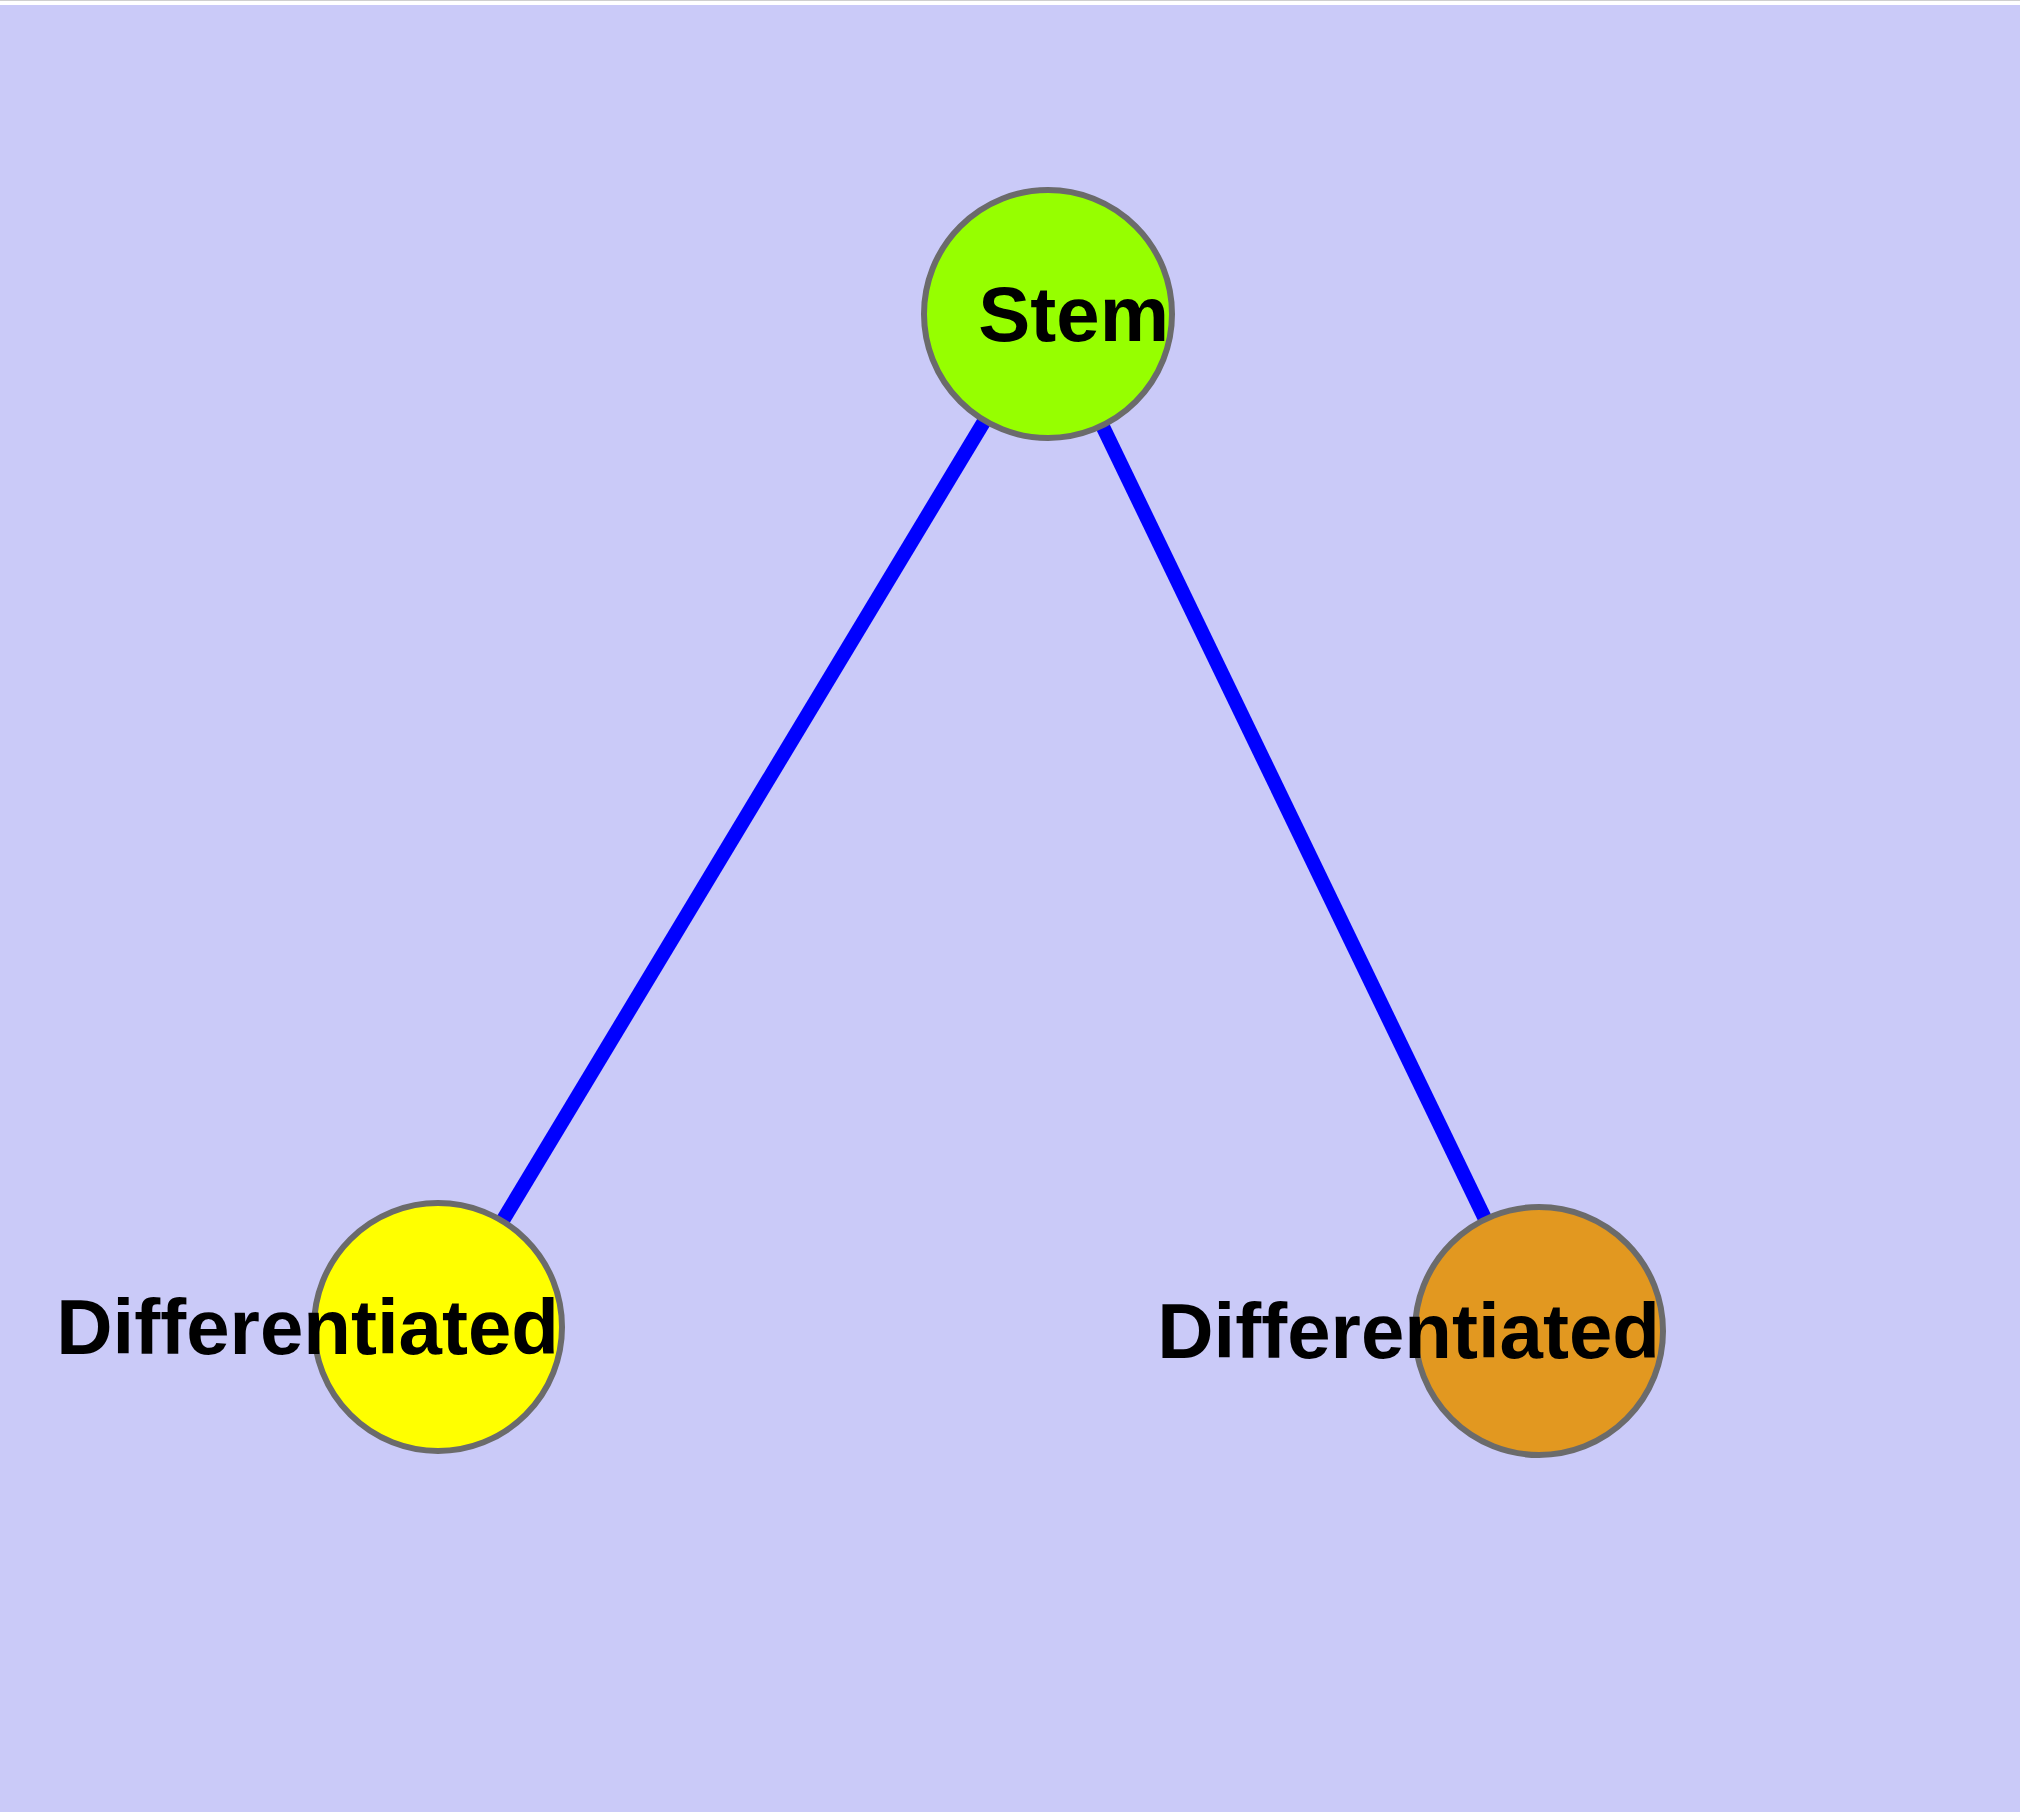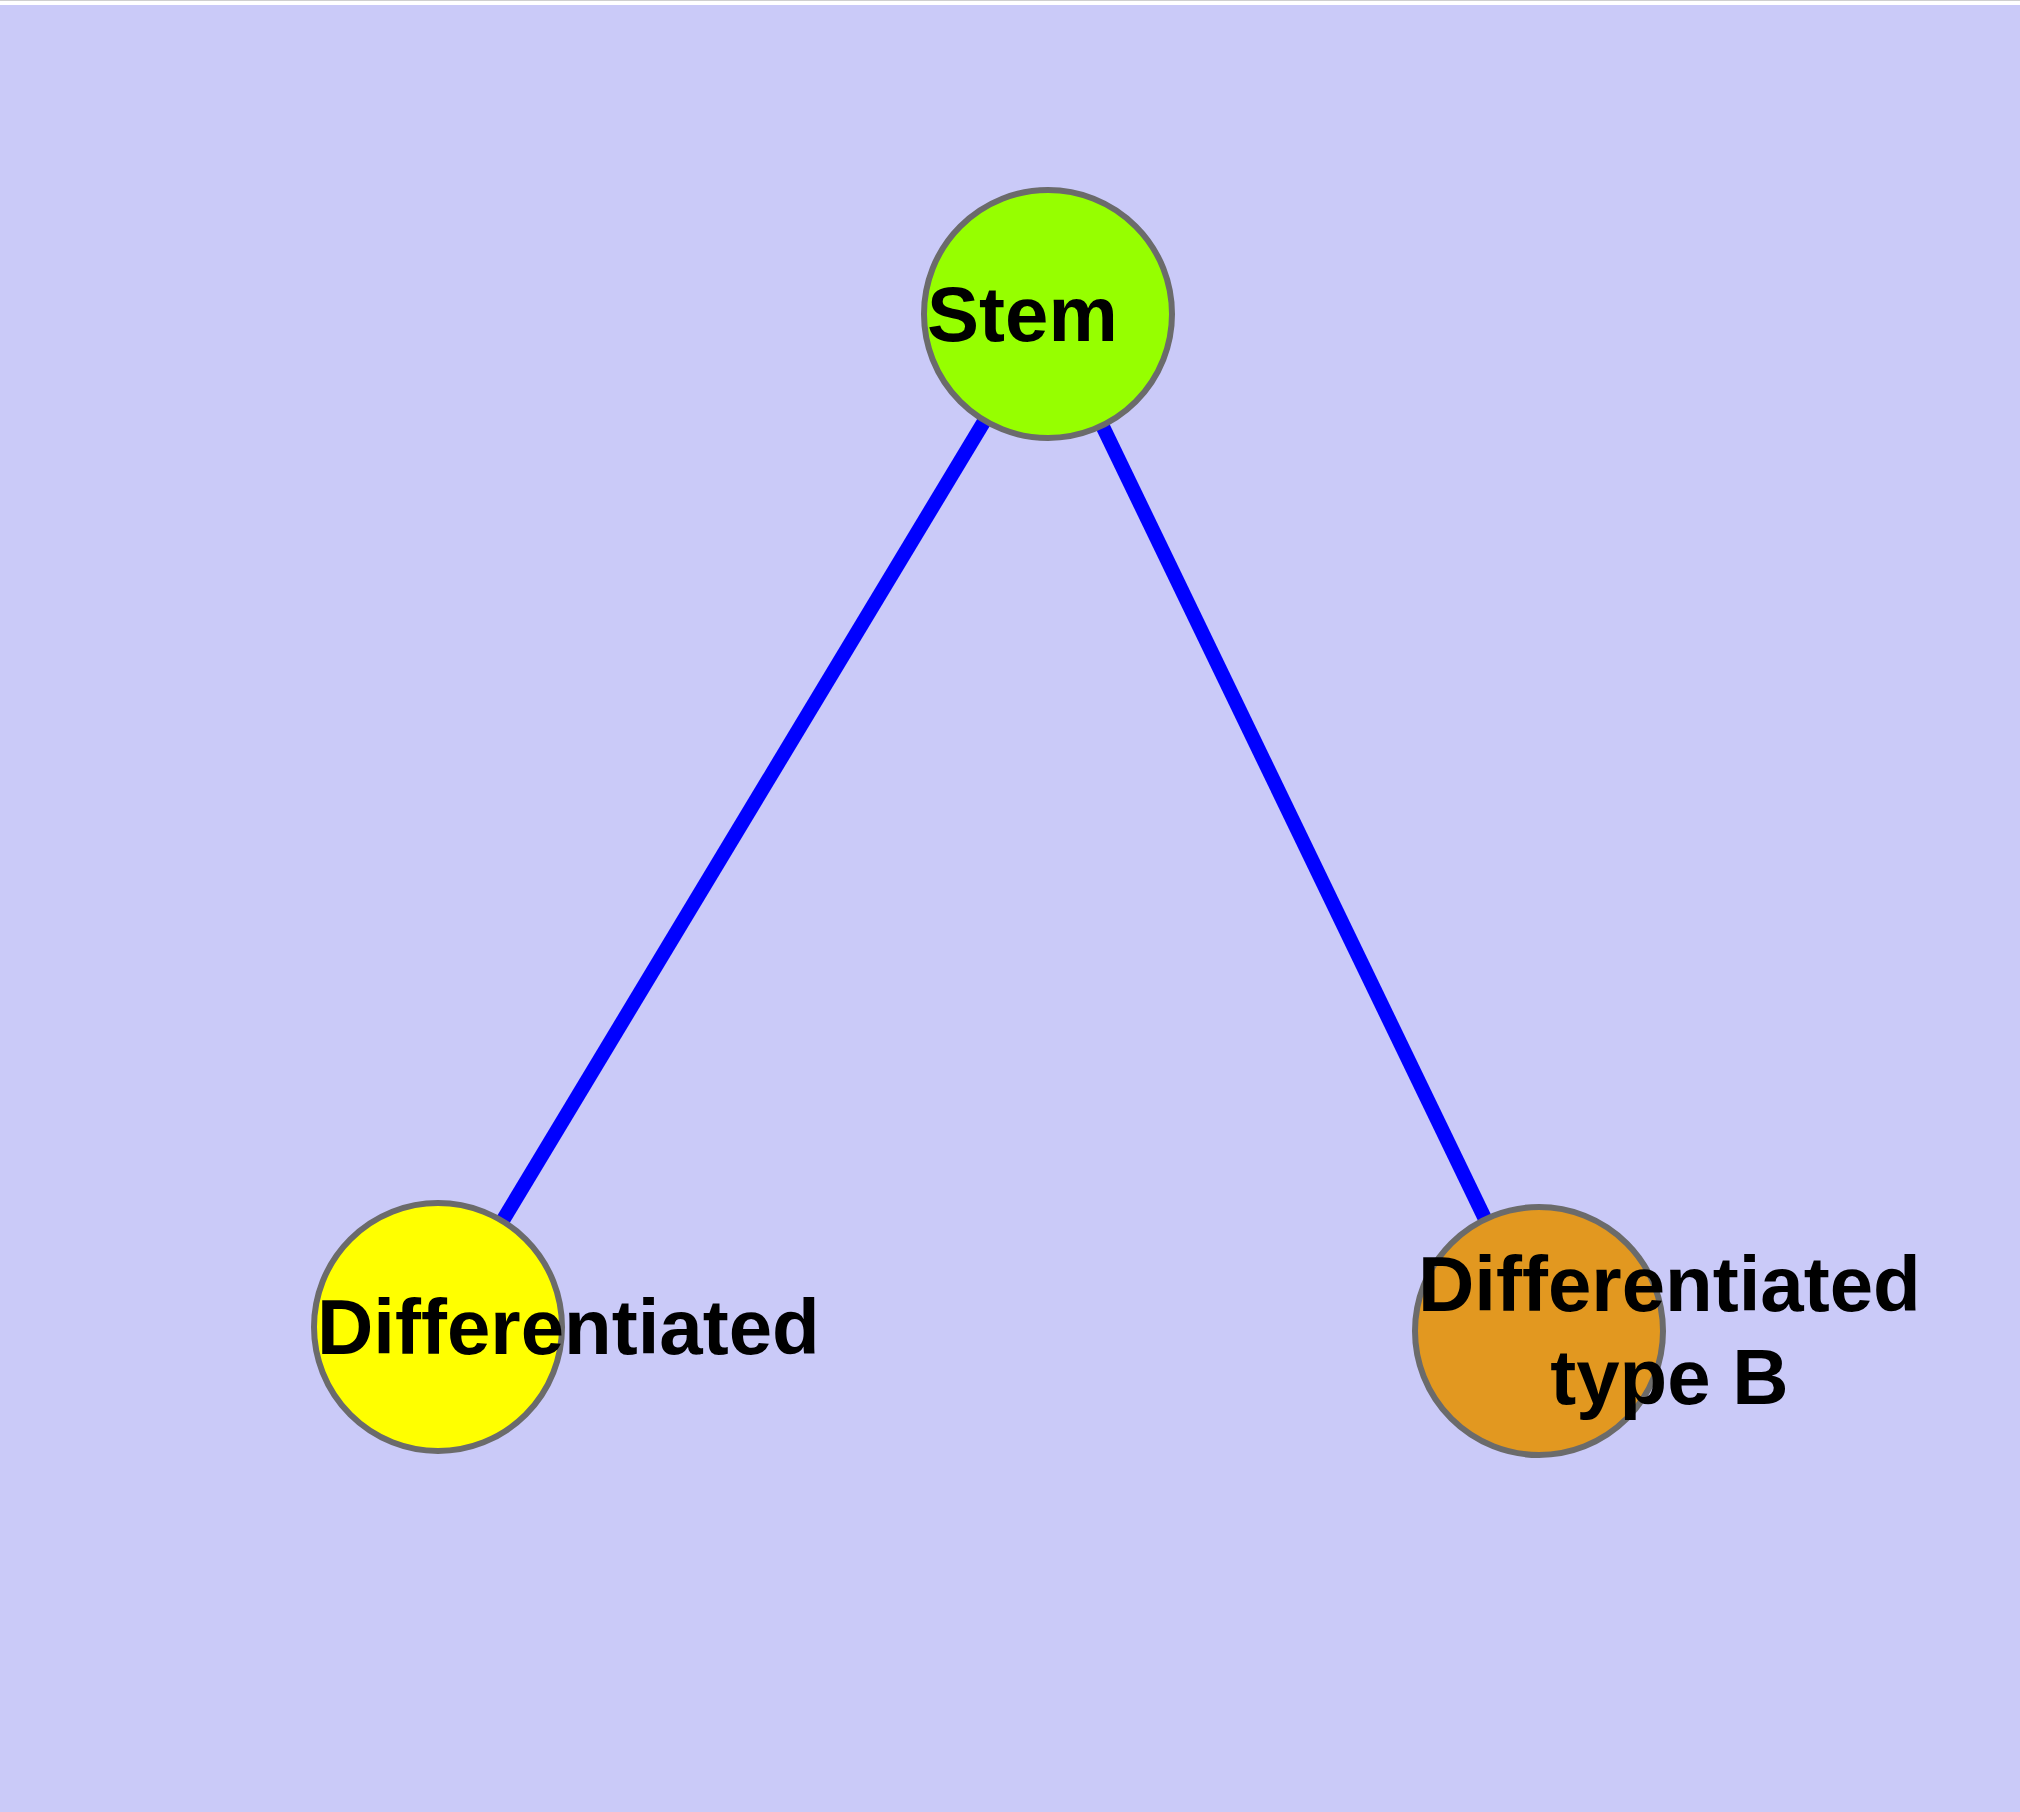--- a/index.html
+++ b/index.html
@@ -39,21 +39,21 @@
   }
   .node {
     position: absolute;
     width: 254px;
     height: 254px;
     border: 6px solid #6b6b6b; 
     border-radius: 50%;
     box-sizing: border-box;
     display: flex;
     align-items: center;
-    justify-content: flex-start;
+    justify-content: flex-end;
     text-align: center;
   }
   .node-stem   { left: 921px; top: 182px;  }
   .node-type-a { left: 311px;  top: 1195px; }
   .node-type-b { left: 1412px; top: 1199px; }
   .node-label {
     font-weight: 700;
     font-size: 78px;
     line-height: 93px;
     color: #000000;
@@ -85,19 +85,18 @@
 
     <div class="node node-type-a" style="background: rgb(255, 255, 0); border-color: rgb(107, 107, 107); color: rgb(0, 0, 0);">
       <div class="node-label">
         <span class="line">Differentiated</span>
       </div>
     </div>
 
     <div class="node node-type-b" style="background: rgb(226, 152, 32); border-color: rgb(107, 107, 107); color: rgb(0, 0, 0);">
       <div class="node-label">
         <span class="line">Differentiated</span>
-        <span class="line">type B</span>
       </div>
     </div>
 
   </div>
 </div>
 
 
 </body></html>

